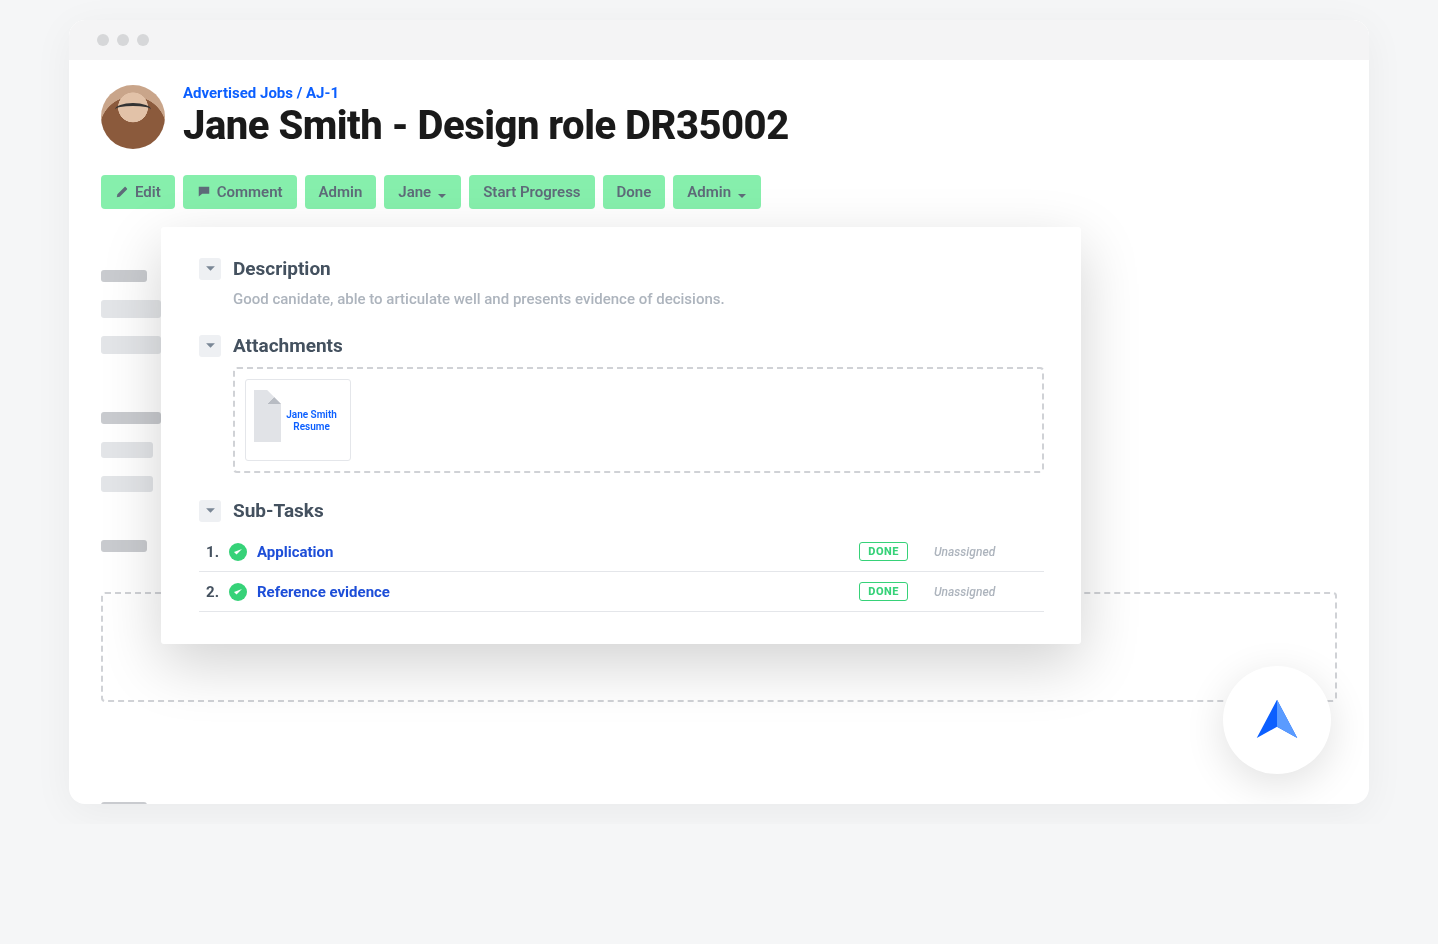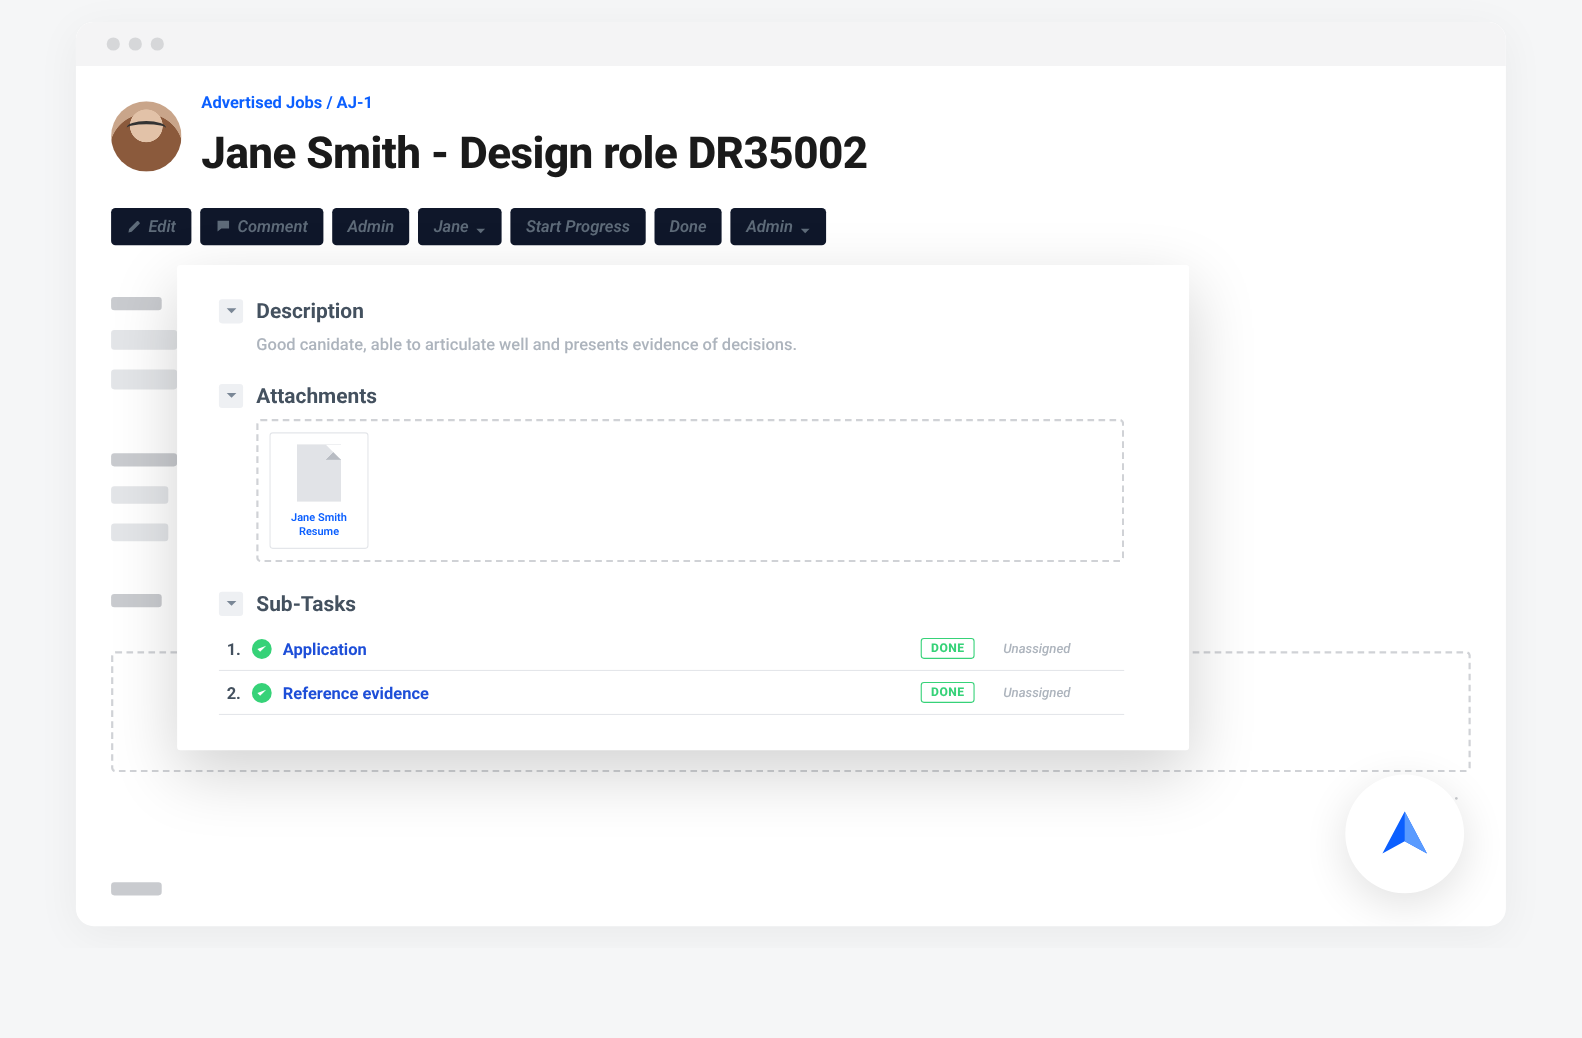--- a/index.html
+++ b/index.html
@@ -5,45 +5,45 @@
     * { margin: 0; padding: 0; box-sizing: border-box; font-family: -apple-system, BlinkMacSystemFont, 'Segoe UI', Roboto, Helvetica, Arial, sans-serif; }
     body { background: #f5f6f7; display: flex; align-items: flex-start; justify-content: center; padding: 20px 0; }
     .browser-shell { width: 1300px; background: #ffffff; border-radius: 16px; box-shadow: 0 8px 40px rgba(0,0,0,0.05); position: relative; overflow: hidden; }
     .browser-top { height: 40px; display: flex; align-items: center; padding: 0 28px; background: #f4f4f5; border-top-left-radius: 16px; border-top-right-radius: 16px; }
     .dot { width: 12px; height: 12px; border-radius: 50%; background: #d6d7d9; margin-right: 8px; }
     .content-area { padding: 24px 32px 160px 32px; position: relative; }
     .header-row { display: flex; align-items: center; gap: 18px; }
     .avatar { width: 64px; height: 64px; border-radius: 50%; background: #c9a58a; background-image: radial-gradient(circle at 50% 35%, #e2c2a8 28%, transparent 29%), radial-gradient(circle at 50% 70%, #8b5a3c 60%, transparent 61%); flex-shrink: 0; overflow: hidden; position: relative; }
     .avatar::after { content: ''; position: absolute; top: 18px; left: 14px; width: 36px; height: 10px; border-top: 3px solid #333; border-radius: 50% 50% 0 0; }
     .header-texts { display: flex; flex-direction: column; }
-    .breadcrumb { color: #0b5fff; font-weight: 700; font-size: 15px; margin-bottom: 14px; cursor: pointer; }
+    .breadcrumb { color: #0b5fff; font-weight: 700; font-size: 15px; margin-bottom: 0; cursor: pointer; }
     .page-title { font-size: 40px; font-weight: 800; color: #1a1a1a; letter-spacing: -0.5px; }
     .toolbar { display: flex; gap: 8px; margin-top: 26px; flex-wrap: wrap; }
-    .tbtn { background: #0f172a; border: none; border-radius: 4px; padding: 8px 14px; font-size: 15px; color: #5e6b79; font-weight: 600; display: inline-flex; align-items: center; gap: 6px; cursor: pointer; font-style: italic; }
+    .tbtn { background: #86efac; border: none; border-radius: 4px; padding: 8px 14px; font-size: 15px; color: #5e6b79; font-weight: 600; display: inline-flex; align-items: center; gap: 6px; cursor: pointer; }
     .tbtn svg { width: 14px; height: 14px; fill: #5e6b79; }
     .chev-down { display: inline-block; width: 10px; height: 10px; }
     .chev-down svg { width: 10px; height: 10px; fill: #5e6b79; }
     
     .skeletons { position: absolute; top: 210px; left: 32px; right: 32px; z-index: 0; }
     .sk-row { display: flex; gap: 10px; margin-bottom: 18px; }
     .sk { background: #e3e5e8; border-radius: 3px; height: 14px; }
     .sk.dark { background: #c9cbcf; }
     .sk-block { height: 110px; border: 2px dashed #d0d2d6; border-radius: 4px; margin: 40px 0; position: relative; }
     .sk-plus-dots { position: absolute; right: 6px; bottom: -40px; display: flex; align-items: center; gap: 10px; color: #c9cbcf; }
     .sk-plus-dots svg { width: 18px; height: 18px; fill: #c9cbcf; }
     
-    .card { position: relative; z-index: 1; background: #ffffff; margin-top: 18px; margin-left: 60px; width: 920px; border-radius: 3px; box-shadow: 0 20px 60px rgba(0,0,0,0.18); padding: 30px 59px 32px 38px; }
+    .card { position: relative; z-index: 1; background: #ffffff; margin-top: 18px; margin-left: 60px; width: 920px; border-radius: 3px; box-shadow: 0 20px 60px rgba(0,0,0,0.18); padding: 30px 37px 32px 38px; }
     .section { margin-bottom: 26px; }
     .section-header { display: flex; align-items: center; gap: 12px; margin-bottom: 10px; }
     .collapse-box { width: 22px; height: 22px; border-radius: 3px; background: #eef0f3; display: flex; align-items: center; justify-content: center; cursor: pointer; }
     .collapse-box svg { width: 11px; height: 11px; fill: #7a8796; }
     .section-title { font-size: 19px; font-weight: 700; color: #44515f; }
     .section-body { padding-left: 34px; color: #adb4bd; font-size: 15px; font-weight: 500; }
     .attach-zone { margin-left: 34px; border: 2px dashed #d0d2d6; border-radius: 4px; padding: 10px; display: flex; }
-    .attach-card { width: 90px; background: #fff; border: 1px solid #e4e6ea; border-radius: 3px; padding: 10px 8px 8px 8px; display: flex; flex-direction: column; align-items: center; cursor: pointer; }
+    .attach-card { width: 106px; background: #fff; border: 1px solid #e4e6ea; border-radius: 3px; padding: 10px 8px 8px 8px; display: flex; flex-direction: row; align-items: center; cursor: pointer; }
     .doc-icon { width: 40px; height: 52px; background: #e1e3e7; position: relative; margin-bottom: 10px; }
     .doc-icon::before { content: ''; position: absolute; top: 0; right: 0; width: 14px; height: 14px; background: linear-gradient(135deg, transparent 50%, #b8bcc3 50%); }
     .doc-icon::after { content: ''; position: absolute; top: 0; right: 0; width: 14px; height: 14px; background: #fff; clip-path: polygon(0 0, 100% 0, 100% 100%); }
     .attach-label { font-size: 10px; color: #0b5fff; font-weight: 600; text-align: center; line-height: 1.2; }
     .subtask-list { padding-left: 0; }
     .subtask-row { display: flex; align-items: center; padding: 10px 0; border-bottom: 1px solid #e4e6ea; gap: 10px; }
     .subtask-num { color: #44515f; font-weight: 700; font-size: 15px; width: 20px; text-align: right; }
     .check-circle { width: 18px; height: 18px; border-radius: 50%; background: #36d278; display: flex; align-items: center; justify-content: center; flex-shrink: 0; }
     .check-circle svg { width: 10px; height: 10px; fill: #fff; }
     .subtask-name { color: #1d4ed8; font-weight: 700; font-size: 15px; cursor: pointer; flex: 1; }

